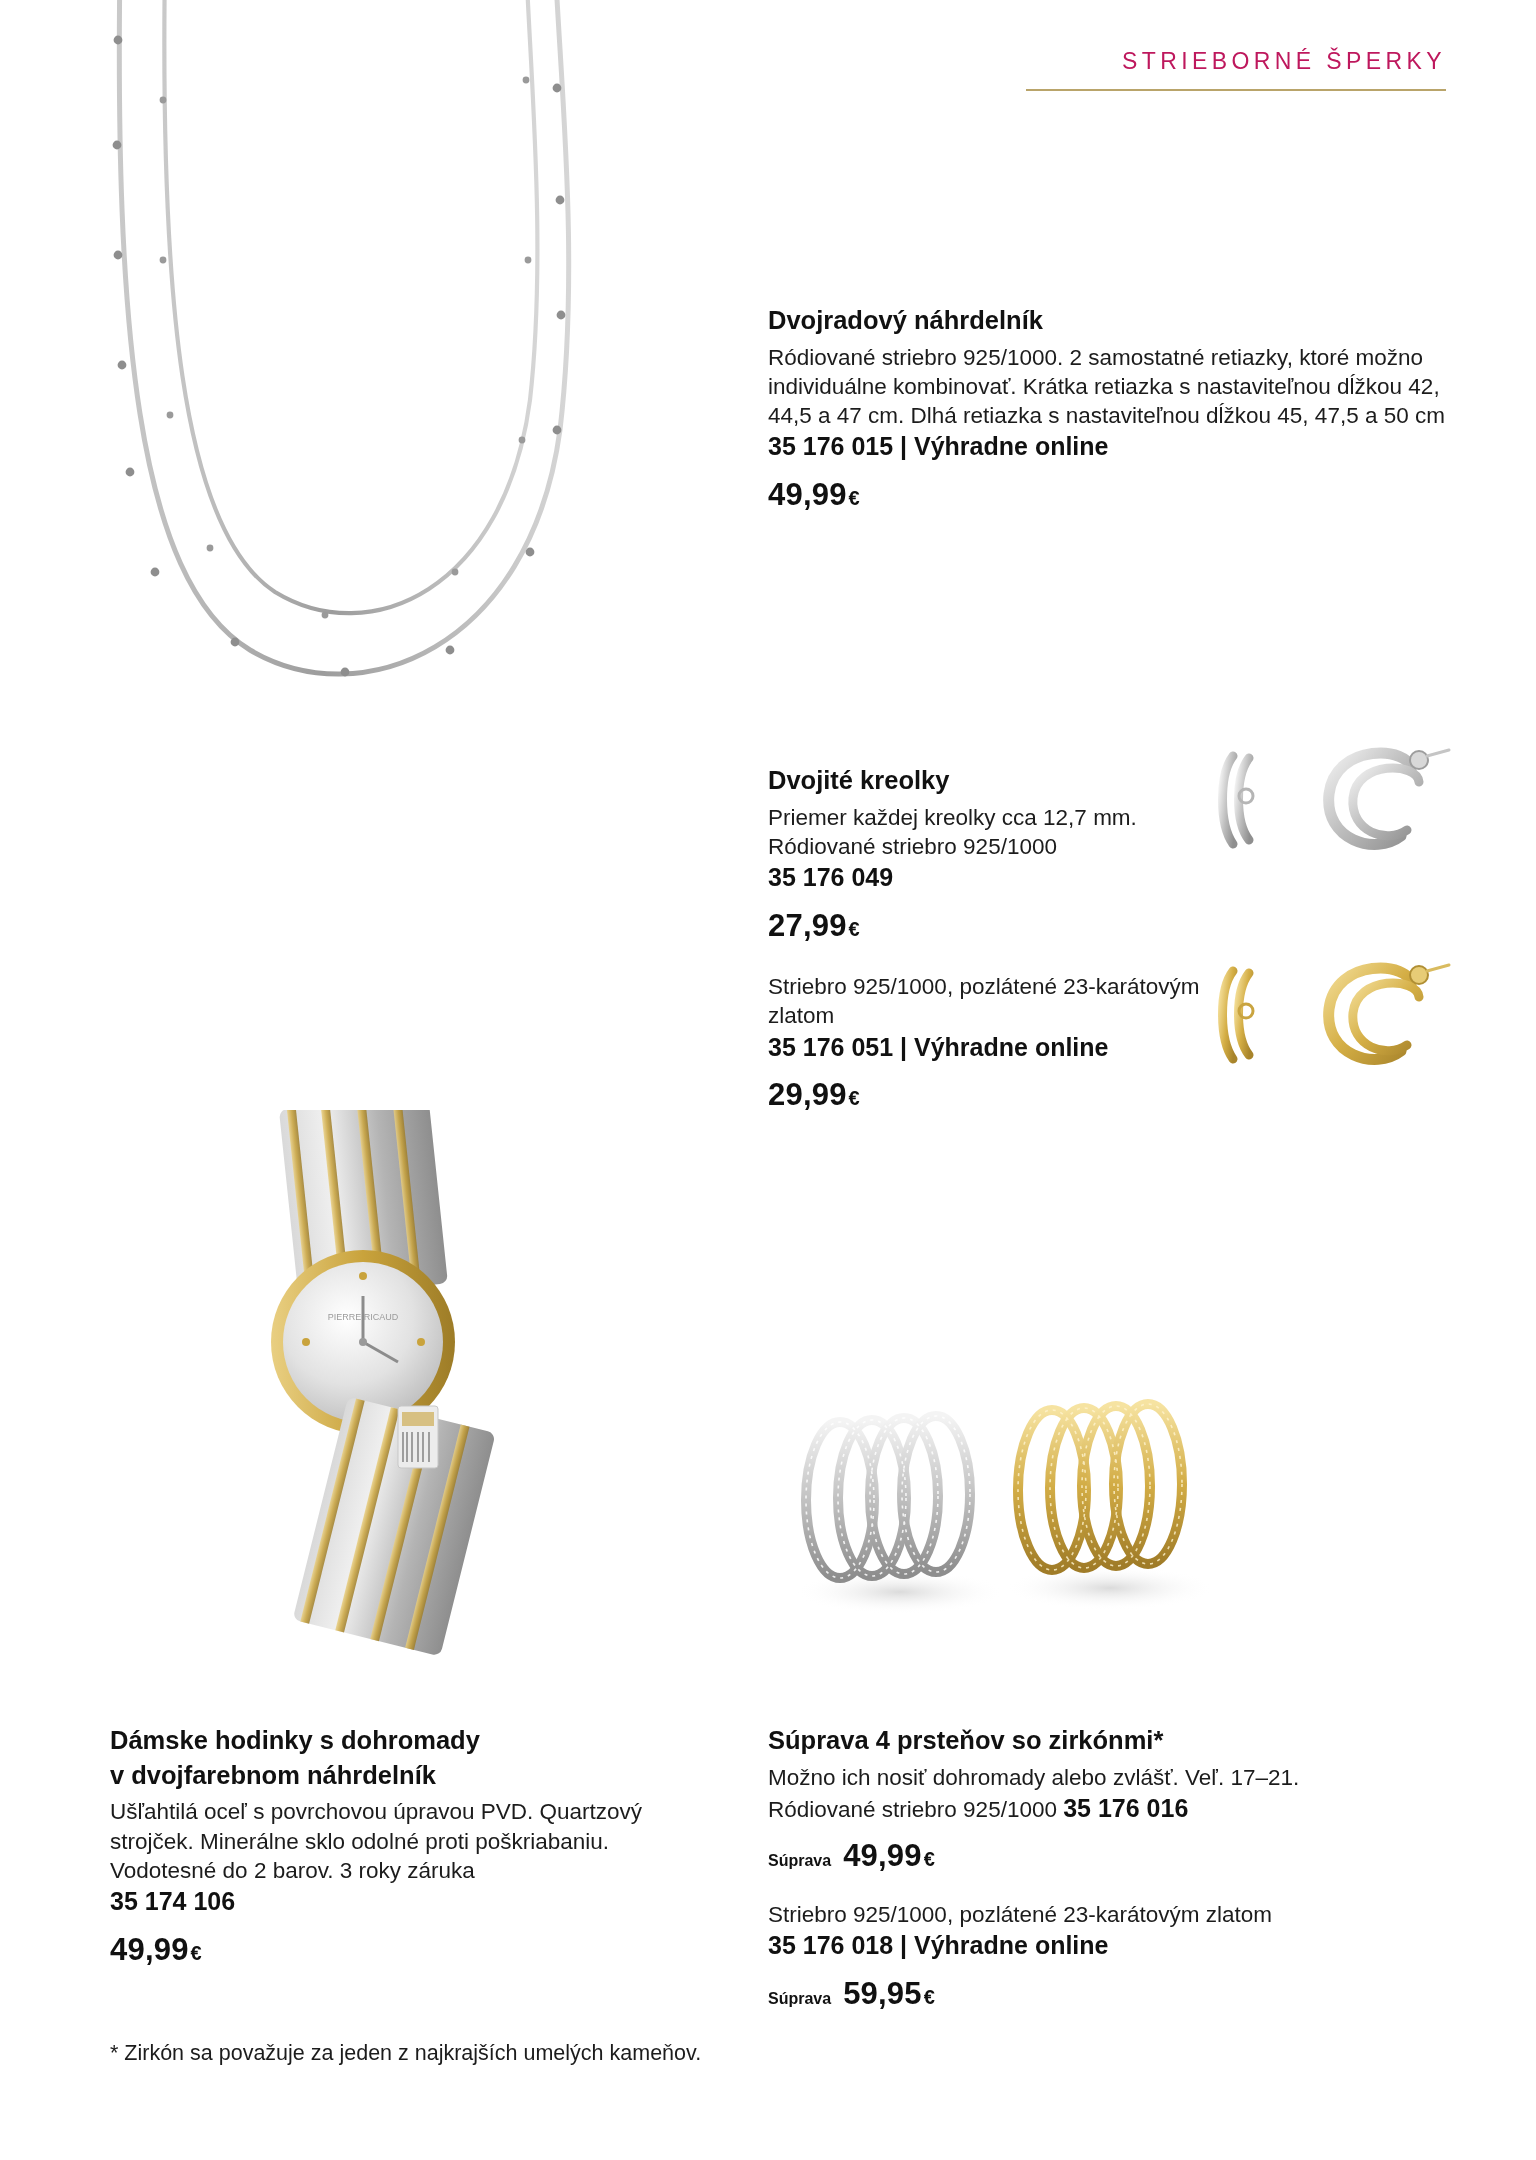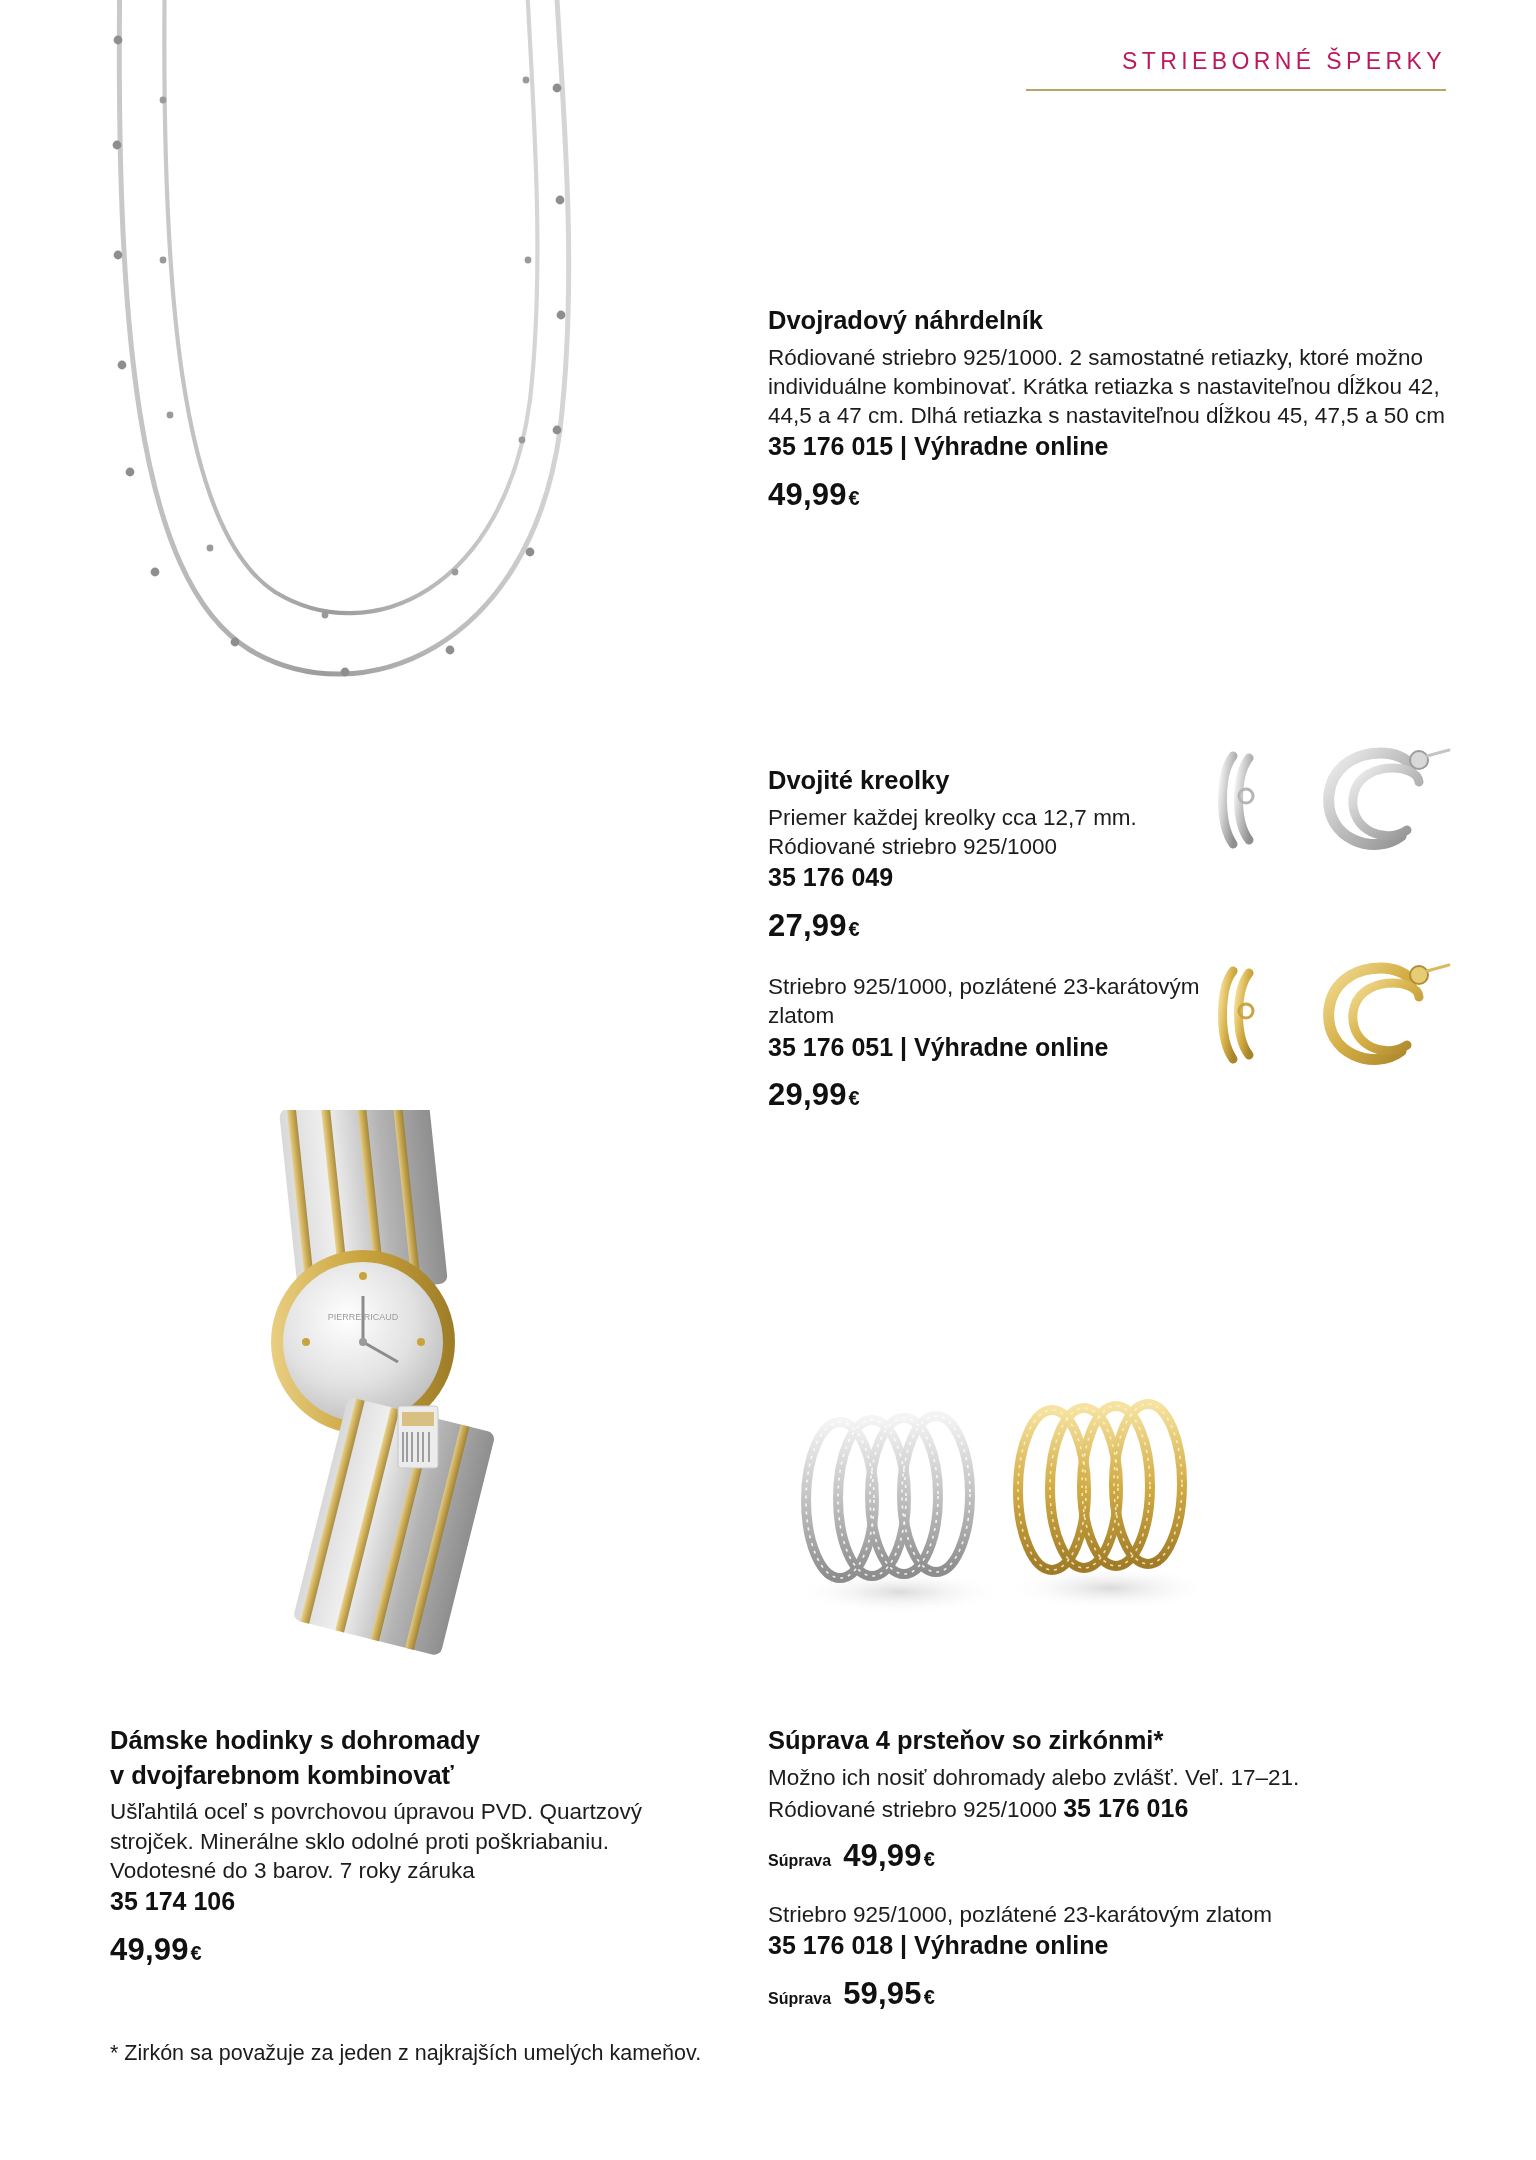--- a/index.html
+++ b/index.html
@@ -378,22 +378,22 @@
         <ellipse cx="304" cy="158" rx="34" ry="80" fill="none" stroke-dasharray="3 5"></ellipse>
         <ellipse cx="336" cy="156" rx="34" ry="80" fill="none" stroke-dasharray="3 5"></ellipse>
         <ellipse cx="368" cy="154" rx="34" ry="80" fill="none" stroke-dasharray="3 5"></ellipse>
       </g>
     </g>
   </svg>
 </div>
 
 <div class="block" style="left:110px; top:1688px; width:560px;">
   <div class="prod-title">Dámske hodinky s dohromady</div>
-  <div class="prod-title" style="margin-top:-4px;">v dvojfarebnom kombinovať</div>
-  <div class="prod-desc">Ušľahtilá oceľ s povrchovou úpravou PVD. Quartzový strojček. Minerálne sklo odolné proti poškriabaniu. Vodotesné do 3 barov. 7 roky záruka</div>
+  <div class="prod-title" style="margin-top:-4px;">v dvojfarebnom náhrdelník</div>
+  <div class="prod-desc">Ušľahtilá oceľ s povrchovou úpravou PVD. Quartzový strojček. Minerálne sklo odolné proti poškriabaniu. Vodotesné do 2 barov. 3 roky záruka</div>
   <div class="prod-code">35 174 106</div>
   <div class="price-row">
     <span class="price"><span>49,99</span><span class="cur">€</span></span>
   </div>
 </div>
 
 <div class="block" style="left:768px; top:1688px; width:690px;">
   <div class="prod-title">Súprava 4 prsteňov so zirkónmi*</div>
   <div class="prod-desc">Možno ich nosiť dohromady alebo zvlášť. Veľ. 17–21.</div>
   <div class="prod-desc">

